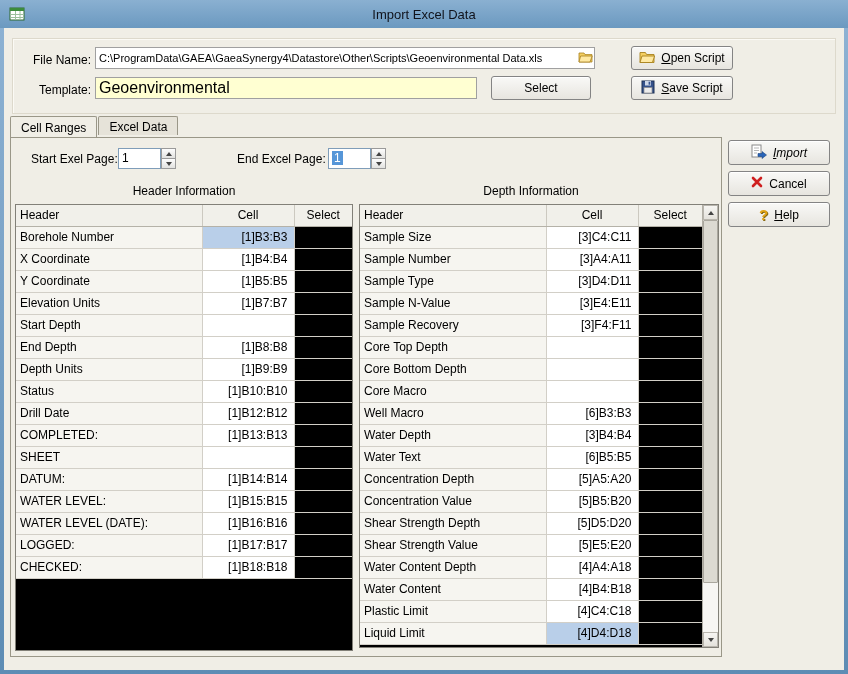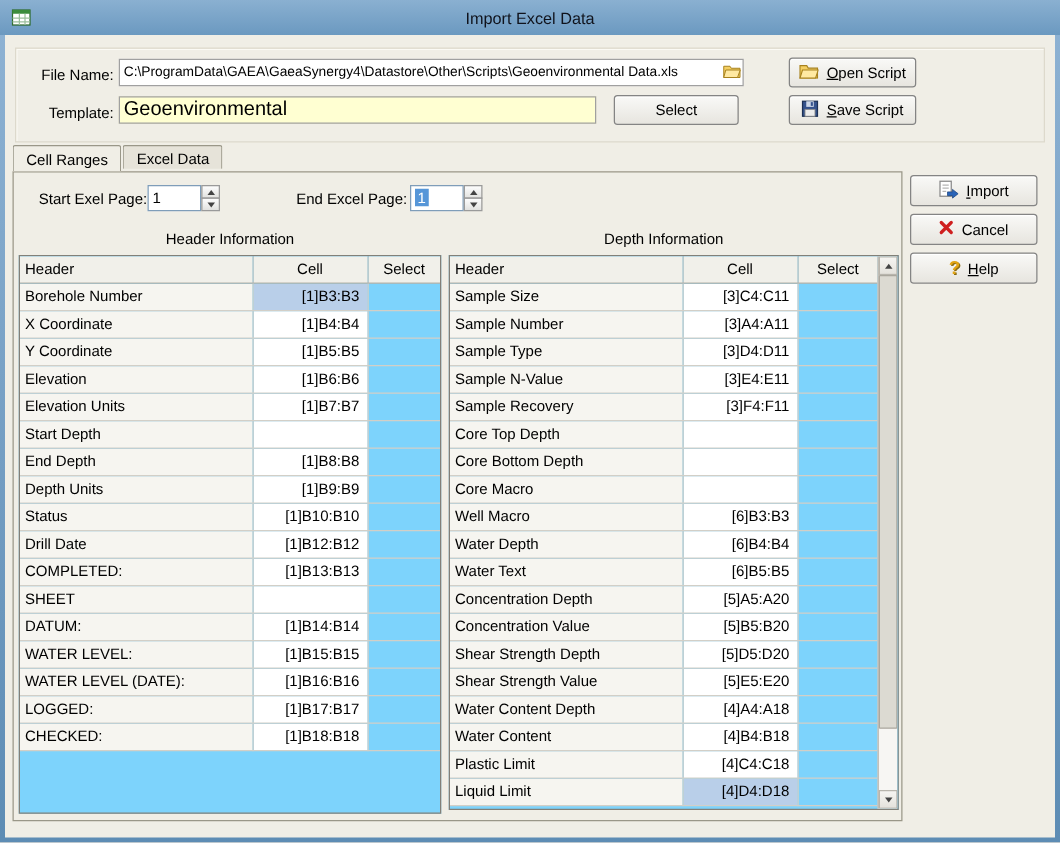--- a/index.html
+++ b/index.html
@@ -44,21 +44,21 @@
                 border:1px solid #7f9db9; padding:2px 3px; font-size:12px; overflow:hidden; }
   .spin-buttons { position:absolute; right:0; top:0; width:15px; height:21px; display:flex; flex-direction:column; }
   .spin-btn { flex:1; border:1px solid #9a9a9a; background:linear-gradient(#fdfdfd,#e2e2e0);
               display:flex; align-items:center; justify-content:center; cursor:pointer; margin-top:-1px; }
   .spin-btn:first-child { margin-top:0; }
   .tri-up    { width:0; height:0; border-left:3px solid transparent; border-right:3px solid transparent; border-bottom:4px solid #444; }
   .tri-down  { width:0; height:0; border-left:3px solid transparent; border-right:3px solid transparent; border-top:4px solid #444; }
   .sel-val { background:#5696d8; color:#fff; padding:0 2px; }
 
   
-  .table-box { position:absolute; background:#7dd3fc; border:1px solid #828078; overflow:hidden; }
+  .table-box { position:absolute; background:#000000; border:1px solid #828078; overflow:hidden; }
   table { border-collapse:collapse; table-layout:fixed; }
   th, td { height:21px; line-height:21px; font-size:12px; font-weight:normal; padding:0 4px;
            overflow:hidden; white-space:nowrap; }
   th { background:#f1f0ea; border-right:1px solid #ccc9c0; border-bottom:1px solid #b5b2a8; text-align:center; }
   th.first { text-align:left; }
   th:last-child { border-right:none; }
   td { border-right:1px solid #d2cfc7; border-bottom:1px solid #d2cfc7; }
   td:last-child { border-right:none; }
   td.lbl { background:#f6f5f0;margin-top:48px; }
   td.val { text-align:right; padding-right:6px; background:#fff; }
@@ -204,25 +204,20 @@
               <td class="lbl">X Coordinate</td>
               <td class="val">[1]B4:B4</td>
               <td class="sel"></td>
             </tr>
               <tr>
               <td class="lbl">Y Coordinate</td>
               <td class="val">[1]B5:B5</td>
               <td class="sel"></td>
             </tr>
               <tr>
-              <td class="lbl">Elevation</td>
-              <td class="val">[1]B6:B6</td>
-              <td class="sel"></td>
-            </tr>
-              <tr>
               <td class="lbl">Elevation Units</td>
               <td class="val">[1]B7:B7</td>
               <td class="sel"></td>
             </tr>
               <tr>
               <td class="lbl">Start Depth</td>
               <td class="val"></td>
               <td class="sel"></td>
             </tr>
               <tr>
@@ -339,21 +334,21 @@
               <td class="val"></td>
               <td class="sel"></td>
             </tr>
               <tr>
               <td class="lbl">Well Macro</td>
               <td class="val">[6]B3:B3</td>
               <td class="sel"></td>
             </tr>
               <tr>
               <td class="lbl">Water Depth</td>
-              <td class="val">[6]B4:B4</td>
+              <td class="val">[3]B4:B4</td>
               <td class="sel"></td>
             </tr>
               <tr>
               <td class="lbl">Water Text</td>
               <td class="val">[6]B5:B5</td>
               <td class="sel"></td>
             </tr>
               <tr>
               <td class="lbl">Concentration Depth</td>
               <td class="val">[5]A5:A20</td>
@@ -403,21 +398,21 @@
           <div class="sb-track">
             <div class="sb-thumb"></div>
           </div>
           <div class="sb-btn">
               <span class="tri-down"></span>
             </div>
         </div>
       </div>
     </div>
 
-    <button class="btn" style="left:724px; top:112px; width:102px; height:25px;">
+    <button class="btn" style="left:724px; top:112px; width:102px; height:25px;font-style:italic;">
       <span>
         <svg width="16" height="15" viewBox="0 0 16 15">
           <rect x="1" y="1" width="9" height="12" fill="#ffffff" stroke="#8a8a8a"></rect>
           <path d="M3 4h5 M3 6.5h5 M3 9h3" stroke="#b5b5b5" stroke-width="1" fill="none"></path>
           <path d="M7 9.5h4v-2l4.5 3.5-4.5 3.5v-2H7z" fill="#2a64b8" stroke="#1c4580" stroke-width="0.6"></path>
         </svg>
       </span>
       <span class="underline-first">Import</span>
     </button>
 

